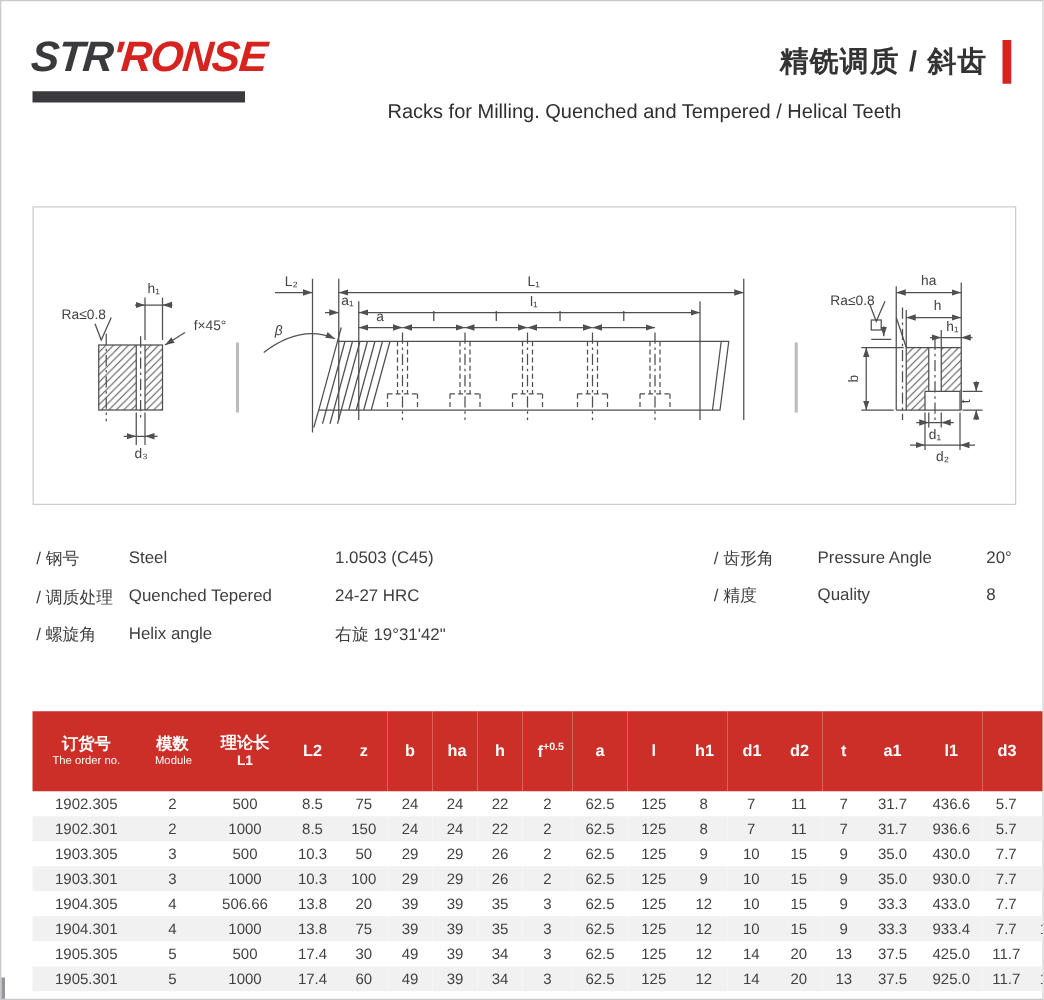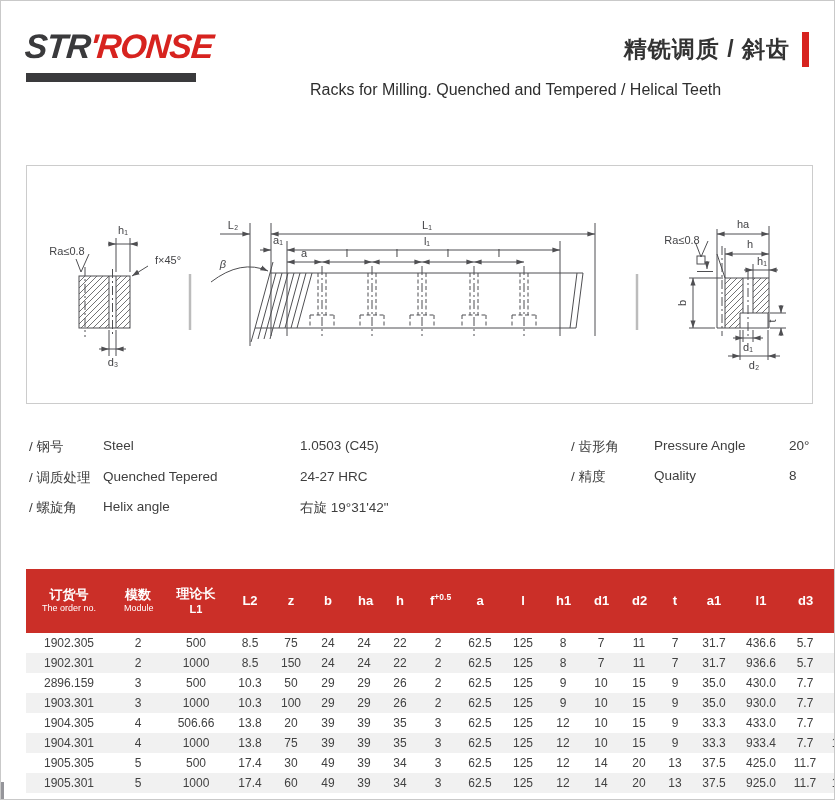--- a/index.html
+++ b/index.html
@@ -25,21 +25,21 @@
   .cl{stroke-dasharray:9 3 2 3;}
   .dsh{stroke-dasharray:4 2.5;}
   .gray-div{stroke:#bcbcbc;stroke-width:2.5;}
   text.dim{font-size:11px;fill:#434346;font-family:"Liberation Sans","DejaVu Sans",sans-serif;}
   text.it{font-style:italic;}
   
   .spec-row{position:absolute;height:18px;font-size:13.5px;color:#3e3e3e;width:460px;}
   .spec-row span{position:absolute;top:0;white-space:nowrap;}
   .s-zh{left:0;}
   .s-en{left:74px;text-align:right;}
-  .s-val{left:239px;margin-left:32px;}
+  .s-val{left:239px;}
   .s-en2{left:83px;}
   .s-val2{left:218px;}
   
   .spec-table{position:absolute;left:25px;top:568px;width:787px;border-collapse:collapse;
               table-layout:fixed;}
   .spec-table thead th{background:#cb2f28;color:#ffffff;height:40px;padding:12px;
        vertical-align:middle;text-align:center;font-size:13px;font-weight:bold;line-height:1.1;}
   .spec-table thead th .en{font-size:9px;font-weight:normal;margin-top:2px;}
   .spec-table thead th .en-big{font-size:11px;font-weight:bold;margin-top:1px;}
   .spec-table thead th sup{font-size:8.5px;vertical-align:super;}
@@ -373,21 +373,21 @@
           <td>8</td>
           <td>7</td>
           <td>11</td>
           <td>7</td>
           <td>31.7</td>
           <td>936.6</td>
           <td>5.7</td>
           <td>4.1</td>
         </tr>
         <tr>
-          <td>2896.159</td>
+          <td>1903.305</td>
           <td>3</td>
           <td>500</td>
           <td>10.3</td>
           <td>50</td>
           <td>29</td>
           <td>29</td>
           <td>26</td>
           <td>2</td>
           <td>62.5</td>
           <td>125</td>

